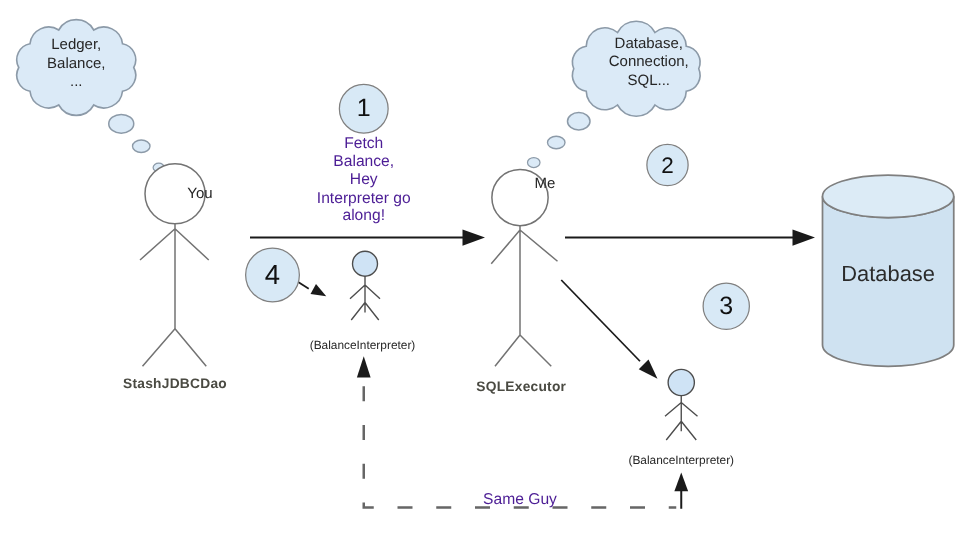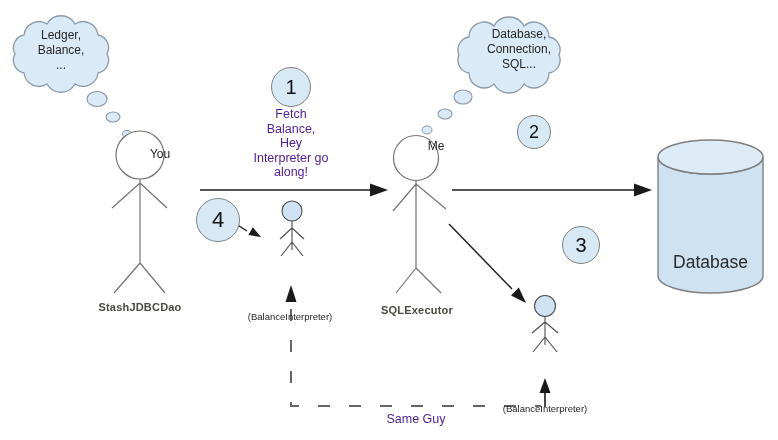--- a/index.html
+++ b/index.html
@@ -8,22 +8,22 @@
     font-family:"Liberation Sans",sans-serif;
   }
   #shapes{position:absolute;left:0;top:0;}
   .lbl{
     position:absolute;color:#4c1d95;white-space:pre-line;text-align:center;
     line-height:14.5px;font-size:12.5px;
   }
   .cloud-txt{font-size:12px;line-height:15px;color:#262626;}
   .head-lbl{font-size:12px;color:#262626;padding-left:20px;}
   .actor-type{font-weight:bold;font-size:11px;color:#4a4a42;letter-spacing:.2px;}
-  .small-lbl{font-size:9.5px;color:#262626;line-height:11px;margin-top:40px;}
-  .db-lbl{font-size:17.5px;color:#2b2b2b;margin-top:43px;}
+  .small-lbl{font-size:9.5px;color:#262626;line-height:11px;}
+  .db-lbl{font-size:17.5px;color:#2b2b2b;}
   .frag{ text-align:left;line-height:15px;}
   .step-circle{
     position:absolute;border-radius:50%;
     background:#d8e9f6;border:1px solid #808080;
     display:flex;align-items:center;justify-content:center;
     color:#111;box-sizing:border-box;
   }
 </style>
 </head>
 <body>
@@ -117,15 +117,15 @@
 Balance,
 Hey
 Interpreter go
 along!</div>
 
   <div class="lbl small-lbl" style="left:230px;top:271px;width:120px;">(BalanceInterpreter)</div>
   <div class="lbl small-lbl" style="left:485px;top:363px;width:120px;">(BalanceInterpreter)</div>
 
   <div class="lbl db-lbl" style="left:660px;top:212px;width:101px;">Database</div>
 
-  <div class="lbl" style="left:366px;top:412px;width:100px;">Same Guy</div>
+  <div class="lbl" style="left:366px;top:392px;width:100px;">Same Guy</div>
 
 </div>
 
 </body></html>

